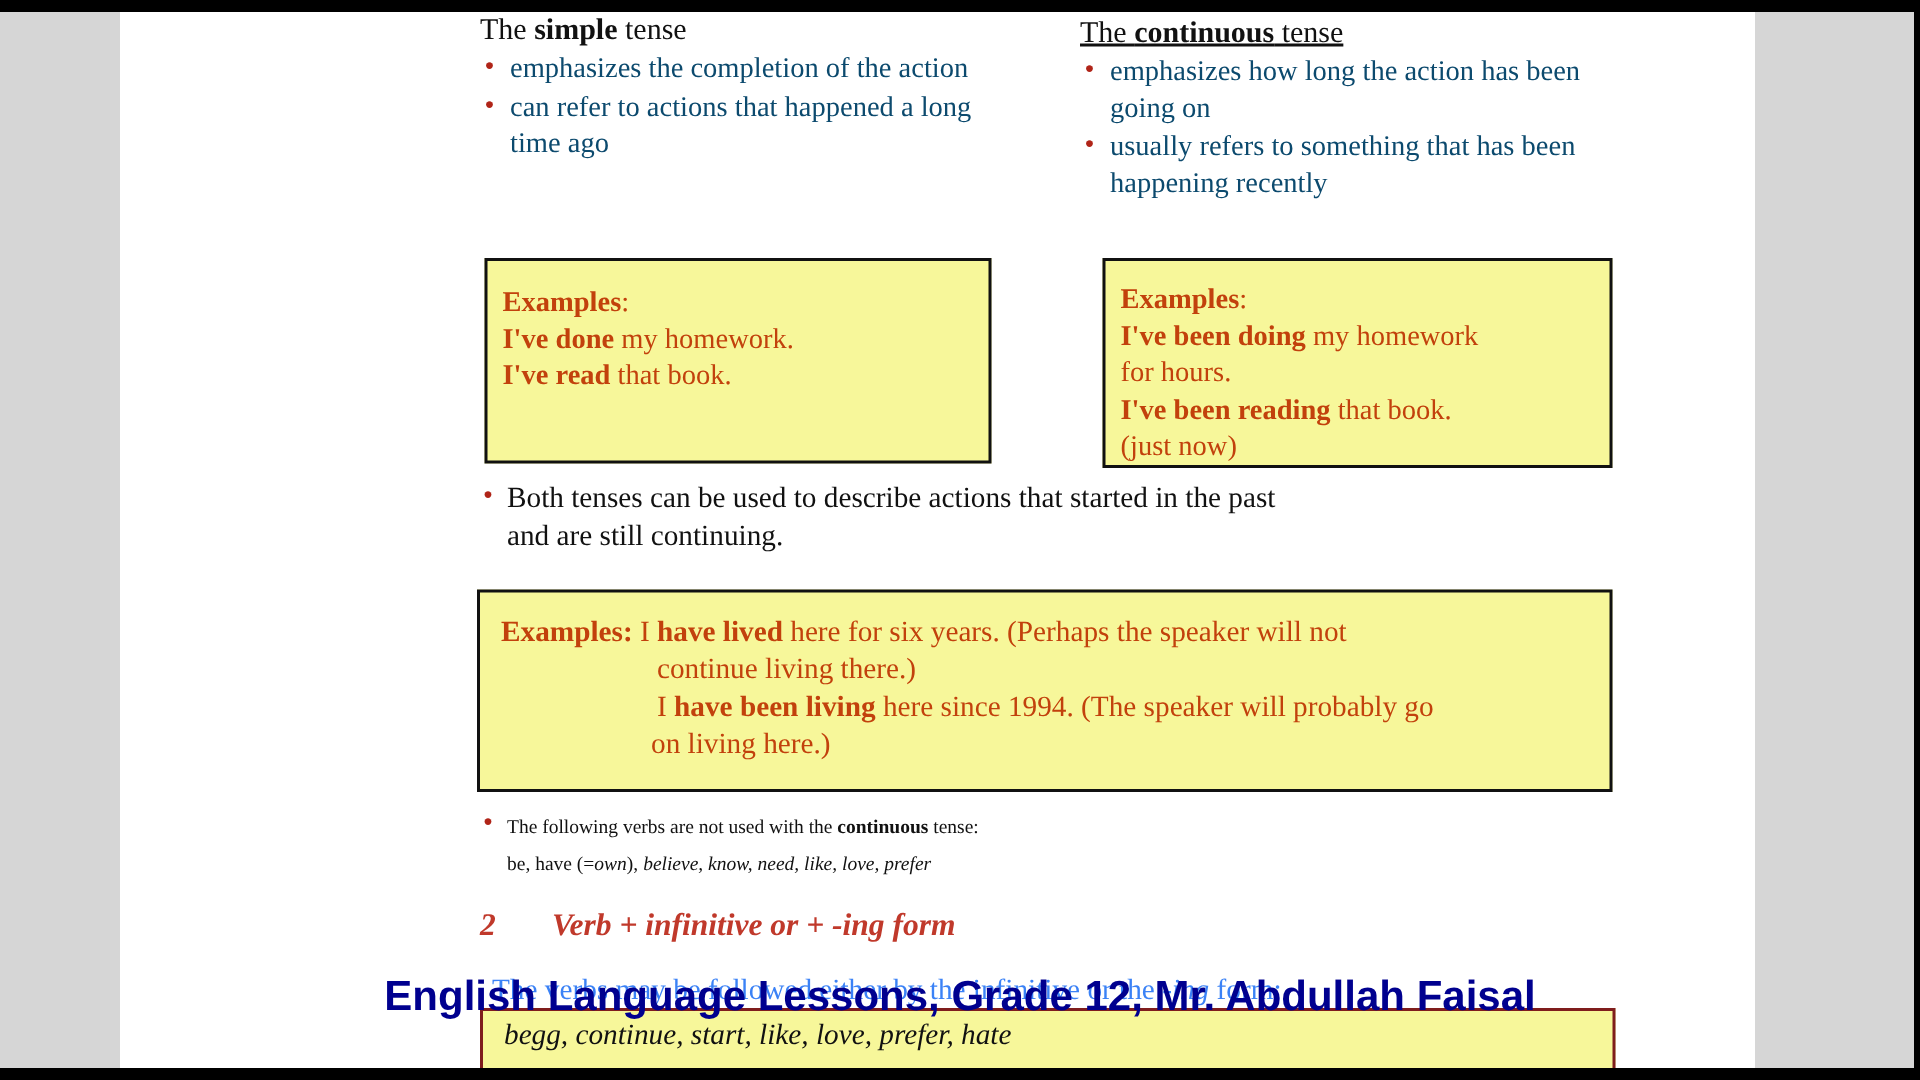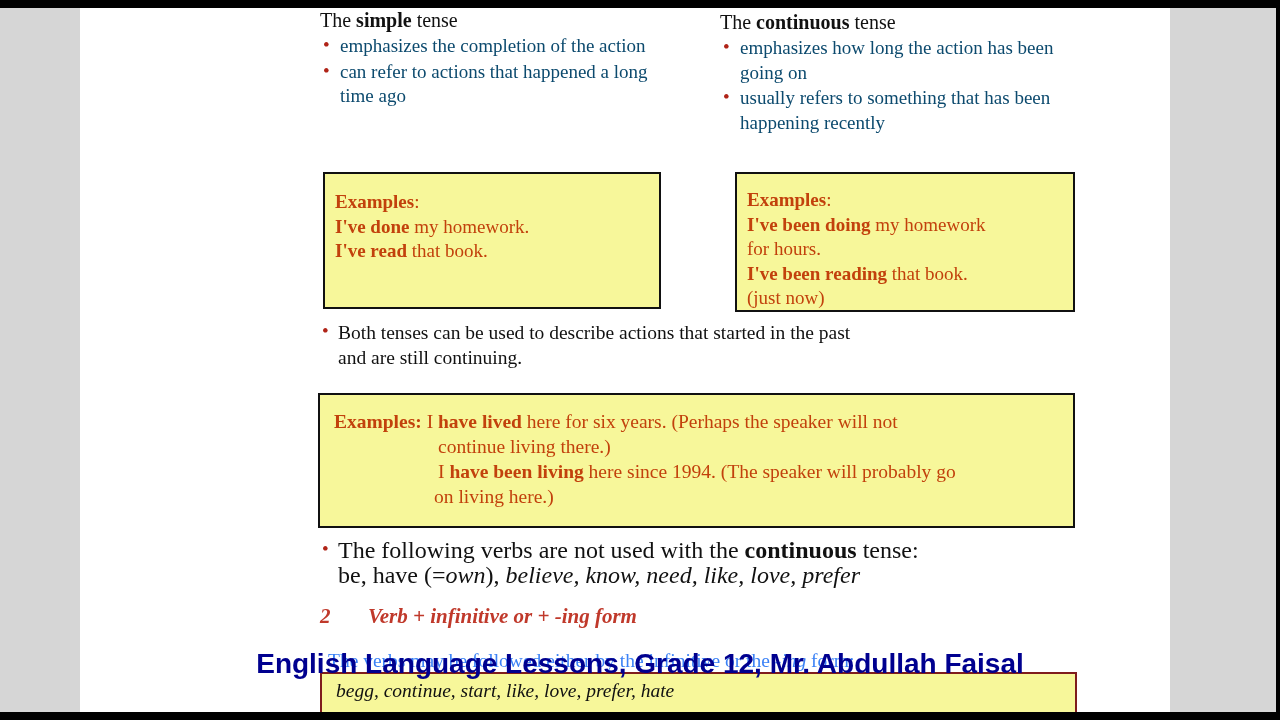--- a/index.html
+++ b/index.html
@@ -65,21 +65,21 @@
   .col-left { left: 240px; width: 360px; }
   .col-right { left: 640px; width: 360px; }
 
   .col-title {
     font-size: 20px;
     color: #111;
     margin: 0 0 2px 0;
     line-height: 24px;
     white-space: nowrap;
   }
-  .col-right .col-title { margin-top: 2px; }
+  .col-right .col-title { margin-top: 2px; text-decoration: underline; }
   .b { font-weight: bold; }
 
   ul.bullets {
     list-style: none;
     margin: 0;
     padding: 0;
   }
   ul.bullets li {
     position: relative;
     padding-left: 20px;
@@ -149,21 +149,21 @@
   }
   .ybox-wide p { font-size: 19.5px; line-height: 25px; }
   .ybox-wide .hang { display: block; padding-left: 104px; }
   .ybox-wide .hang2 { display: block; padding-left: 104px; }
 
   
   .low-bullet {
     position: absolute;
     left: 240px; top: 530px;
     width: 820px;
-    font-size: 24px;
+    font-size: 13px;
     line-height: 25px;
     color: #111;
     padding-left: 18px;
   }
   .low-bullet::before {
     content: "•";
     position: absolute;
     left: 2px; top: -2px;
     color: #b02418;
     font-size: 19px;

